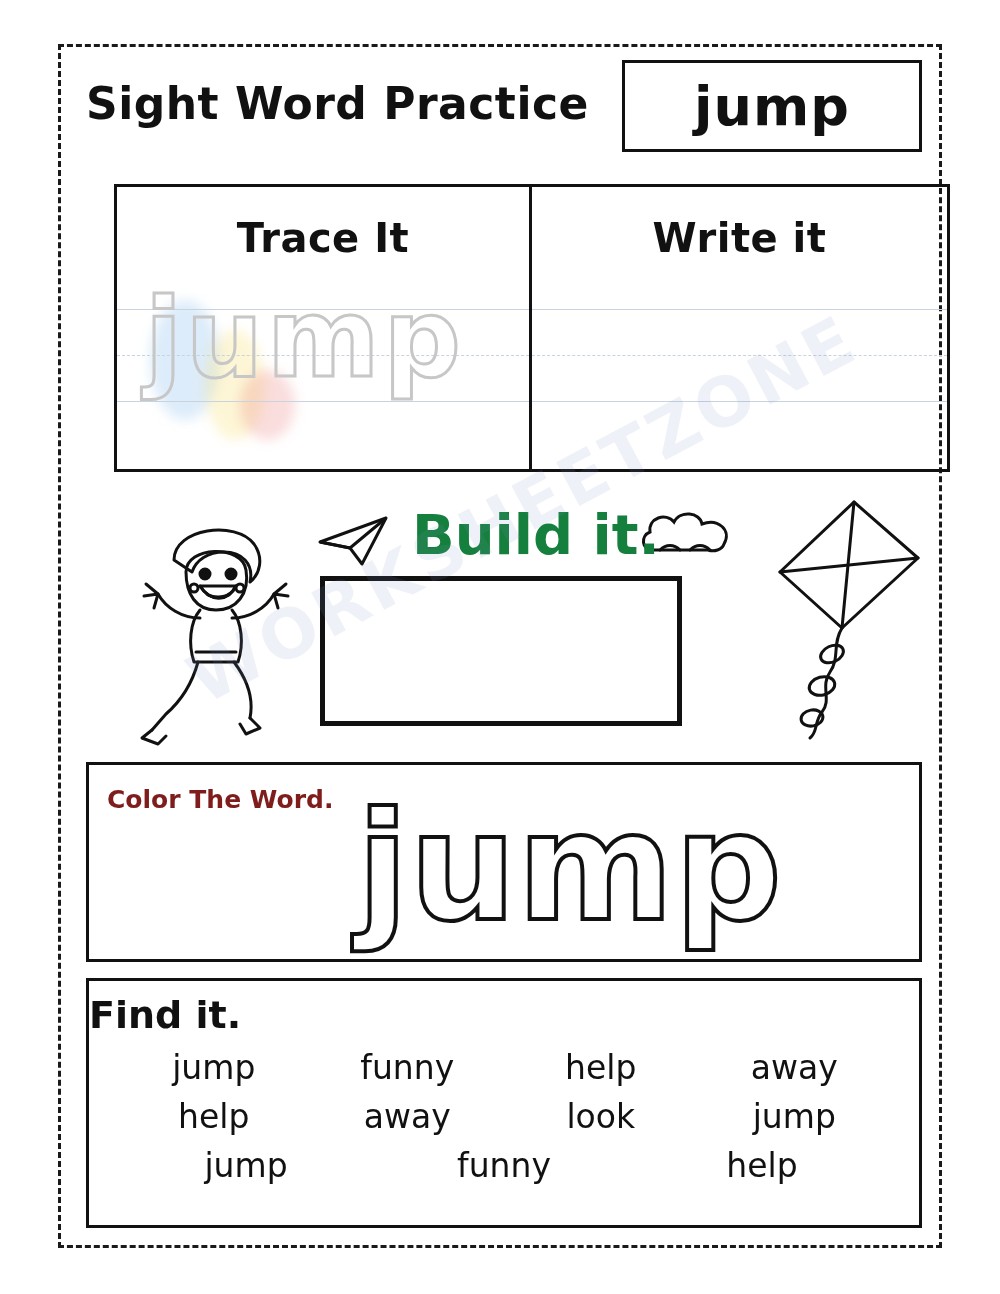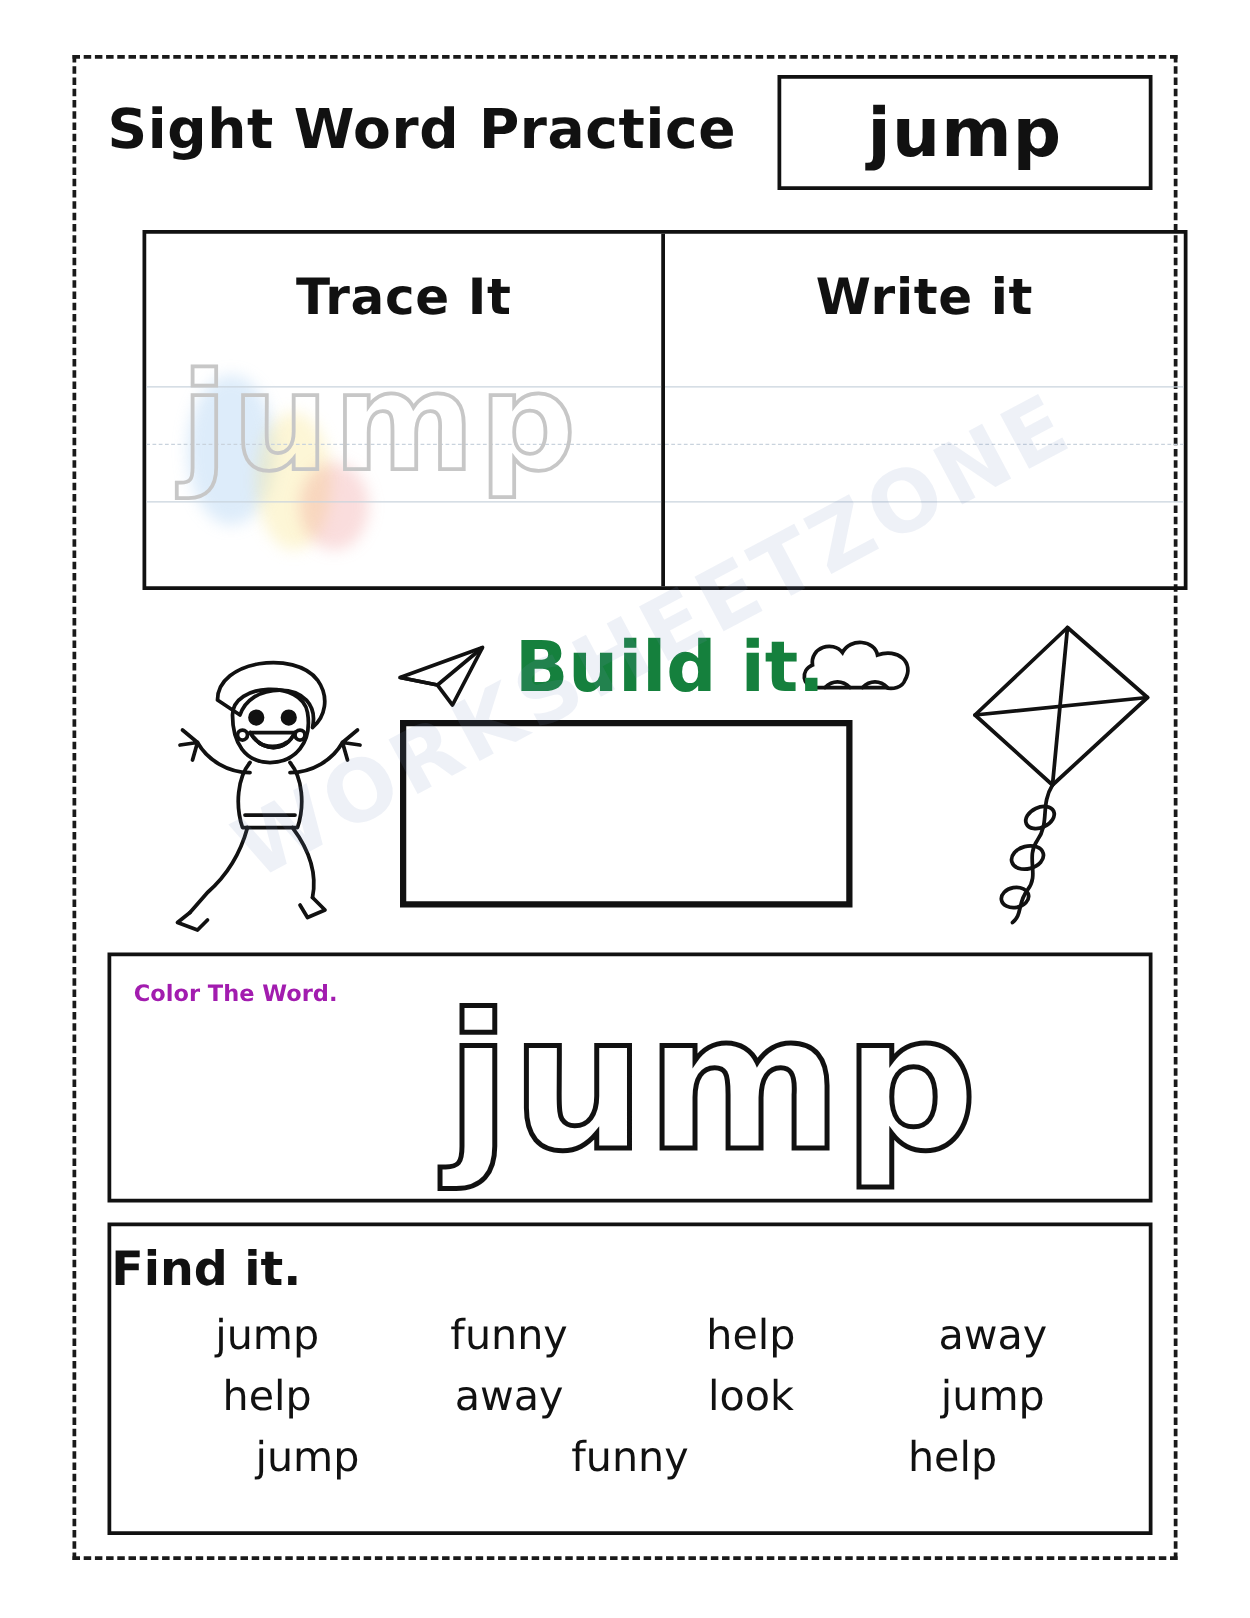--- a/index.html
+++ b/index.html
@@ -197,23 +197,23 @@
     width: 836px;
     height: 200px;
     border: 3px solid #111;
     box-sizing: border-box;
     overflow: hidden;
   }
   .color-label {
     position: absolute;
     left: 18px;
     top: 20px;
-    font-size: 18px;
-    font-weight: bold;
-    color: #a21caf;
+    font-size: 25px;
+    font-weight: bold;
+    color: #7f1d1d;
   }
   .outline-word {
     position: absolute;
     left: 268px;
     top: 16px;
     font-size: 150px;
     font-weight: bold;
     color: #ffffff;
     -webkit-text-stroke: 4px #111;
     letter-spacing: 1px;

